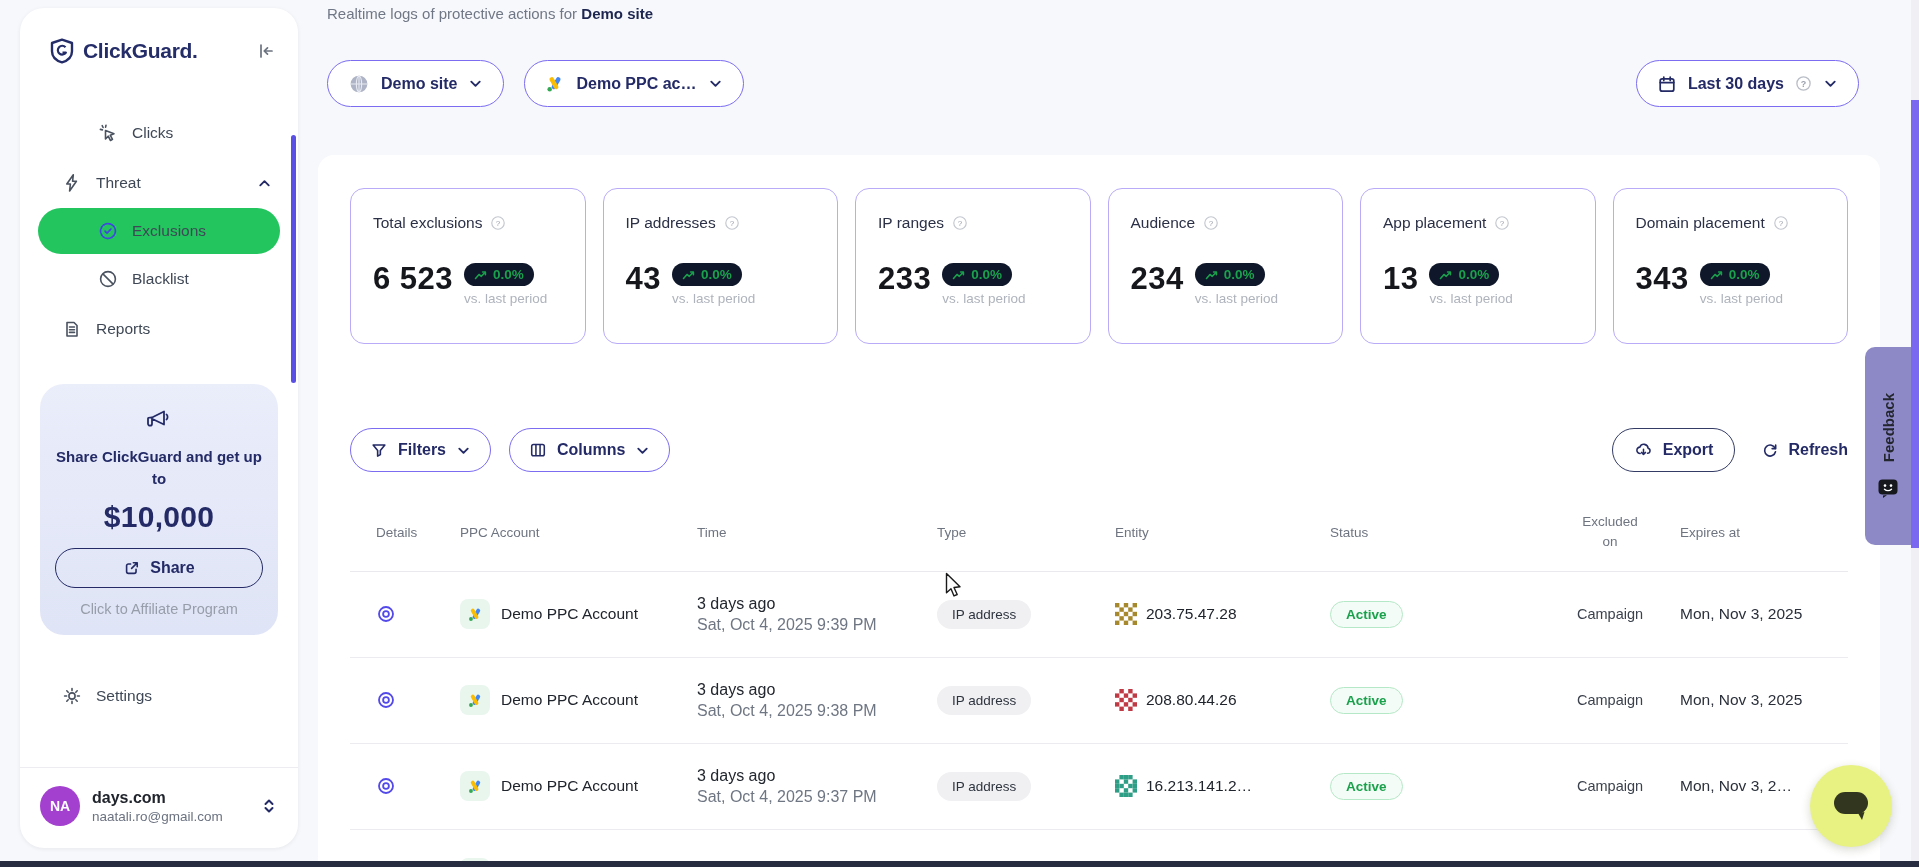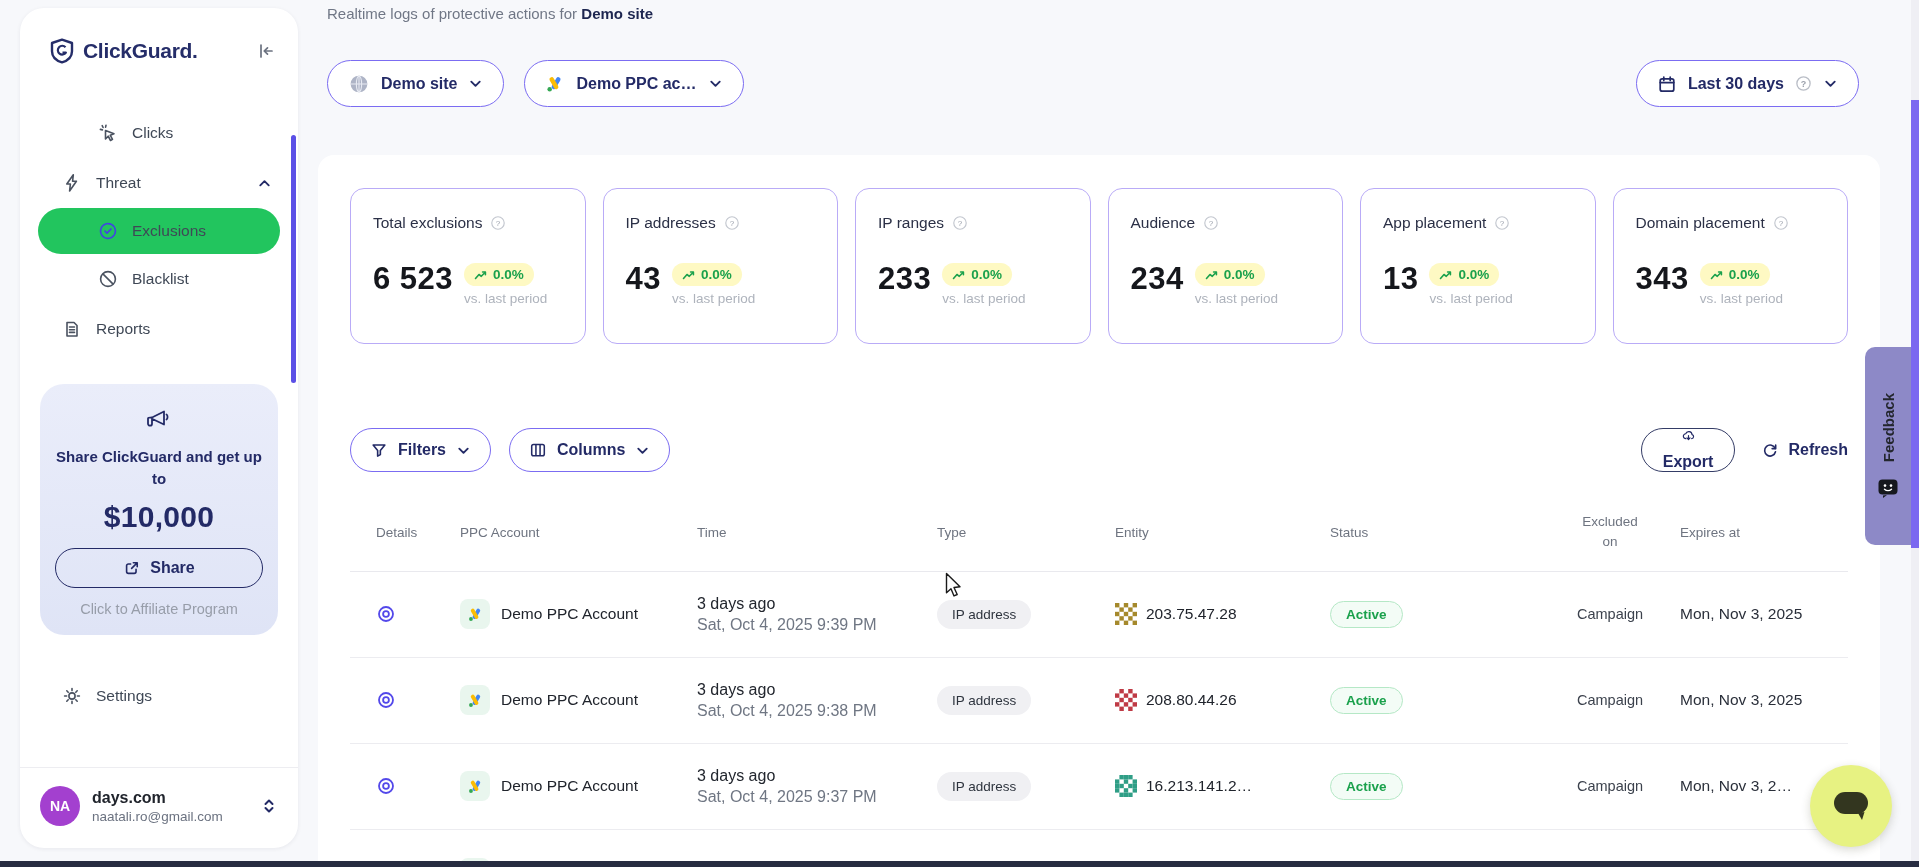--- a/index.html
+++ b/index.html
@@ -46,30 +46,30 @@
   .date-pill { position:absolute; right:60px; top:60px; }
 
   
   .content-card { position:absolute; left:318px; top:155px; width:1562px; height:760px; background:#fff;
                   border-radius:16px; padding:33px 32px 0; }
   .stats-row { display:flex; gap:17px; }
   .stat-card { flex:1; border:1px solid #b9abf7; border-radius:14px; height:156px; padding:25px 20px 0 22px; }
   .stat-title { display:flex; align-items:center; gap:8px; font-size:15.5px; color:#2b3046; }
   .stat-body { display:flex; gap:11px; margin-top:31px; align-items:flex-start; }
   .stat-value { font-size:31px; font-weight:bold; color:#15171c; letter-spacing:.5px; line-height:1; }
-  .badge { background:#fef9c3; color:#1aa14c; border-radius:13px; padding:4px 10px; font-size:13.5px;
+  .badge { background:#0f172a; color:#1aa14c; border-radius:13px; padding:4px 10px; font-size:13.5px;
            display:inline-flex; align-items:center; gap:5px; font-weight:600; }
   .stat-caption { font-size:13.5px; color:#aeb3bc; margin-top:5px; }
 
   .toolbar { margin-top:84px; display:flex; align-items:center; }
   .tool-pill { height:44px; border:1.5px solid #7b6cf2; border-radius:22px; background:#fff; display:inline-flex;
                align-items:center; gap:10px; padding:0 19px; font-size:16px; font-weight:bold; color:#232a66; cursor:pointer; }
   .toolbar-right { margin-left:auto; display:flex; align-items:center; gap:26px; }
   .export-btn { height:44px; border:1.5px solid #343c66; border-radius:22px; background:#fff; display:inline-flex;
-                align-items:center; gap:10px; padding:0 21px; font-size:16px; font-weight:bold; color:#232a66; cursor:pointer;flex-direction:column; }
+                align-items:center; gap:10px; padding:0 21px; font-size:16px; font-weight:bold; color:#232a66; cursor:pointer; }
   .refresh-btn { display:inline-flex; align-items:center; gap:9px; font-size:16px; font-weight:bold; color:#232a66;
                  background:none; border:none; cursor:pointer; }
 
   .grid8 { display:grid; grid-template-columns:110px 237px 240px 178px 215px 210px 140px 1fr; align-items:center; }
   .thead { margin-top:40px; padding-bottom:18px; border-bottom:1px solid #e9e9ee; color:#6e7480; font-size:13.5px; }
   .th-center { text-align:center; } .th-center span { display:inline-block; max-width:72px; line-height:1.5; }
   .c-first { padding-left:26px; }
   .trow { height:86px; border-bottom:1px solid #ececf0; }
   .cell-account { display:flex; align-items:center; gap:11px; font-size:15.5px; color:#20242c; }
   .ads-box { width:30px; height:30px; background:#e9f6ee; border-radius:8px; display:flex; align-items:center; justify-content:center; flex:none; }

